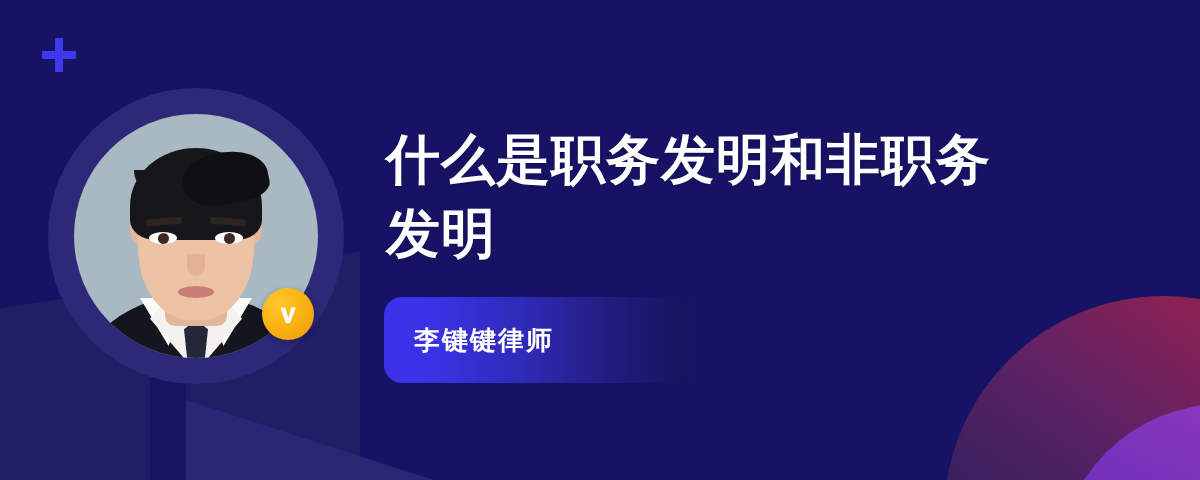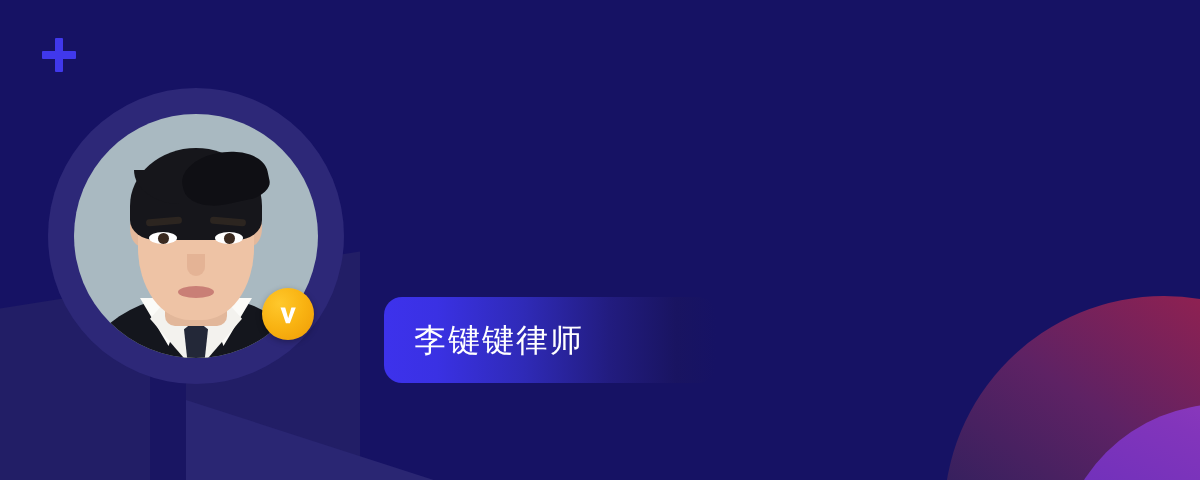--- a/index.html
+++ b/index.html
@@ -343,22 +343,22 @@
     border-radius: 18px;
     background: linear-gradient(90deg, #3d32ec 0%, #3a31e3 16%, #2f2ab7 42%, #221c7f 68%, #191461 88%, #161264 100%);
     display: flex;
     align-items: center;
     box-sizing: border-box;
     padding-left: 30px;
   }
 
   .author-name {
     color: #ffffff;
-    font-size: 32px;
-    font-weight: normal;
+    font-size: 26px;
+    font-weight: bold;
     letter-spacing: 2px;
     line-height: 1;
   }
 </style>
 </head>
 <body>
 
 <div class="banner">
 
   <div class="bg-layer">
@@ -402,18 +402,22 @@
         <div class="p-mouth"></div>
       </div>
     </div>
     <div class="verified-badge">
       <svg width="30" height="30" viewBox="0 0 30 30" aria-hidden="true">
         <path d="M7.5 8.5 L12.2 8.5 L15.2 19.2 L18.4 8.5 L22.8 8.5 L16.9 24.2 L12.9 24.2 Z" fill="#ffffff"></path>
       </svg>
     </div>
   </div>
 
+  <div class="content">
+    <h1 class="headline">什么是职务发明和非职务
+发明</h1>
+  </div>
 
   <div class="author-pill">
     <span class="author-name">李键键律师</span>
   </div>
 
 </div>
 
 </body></html>

